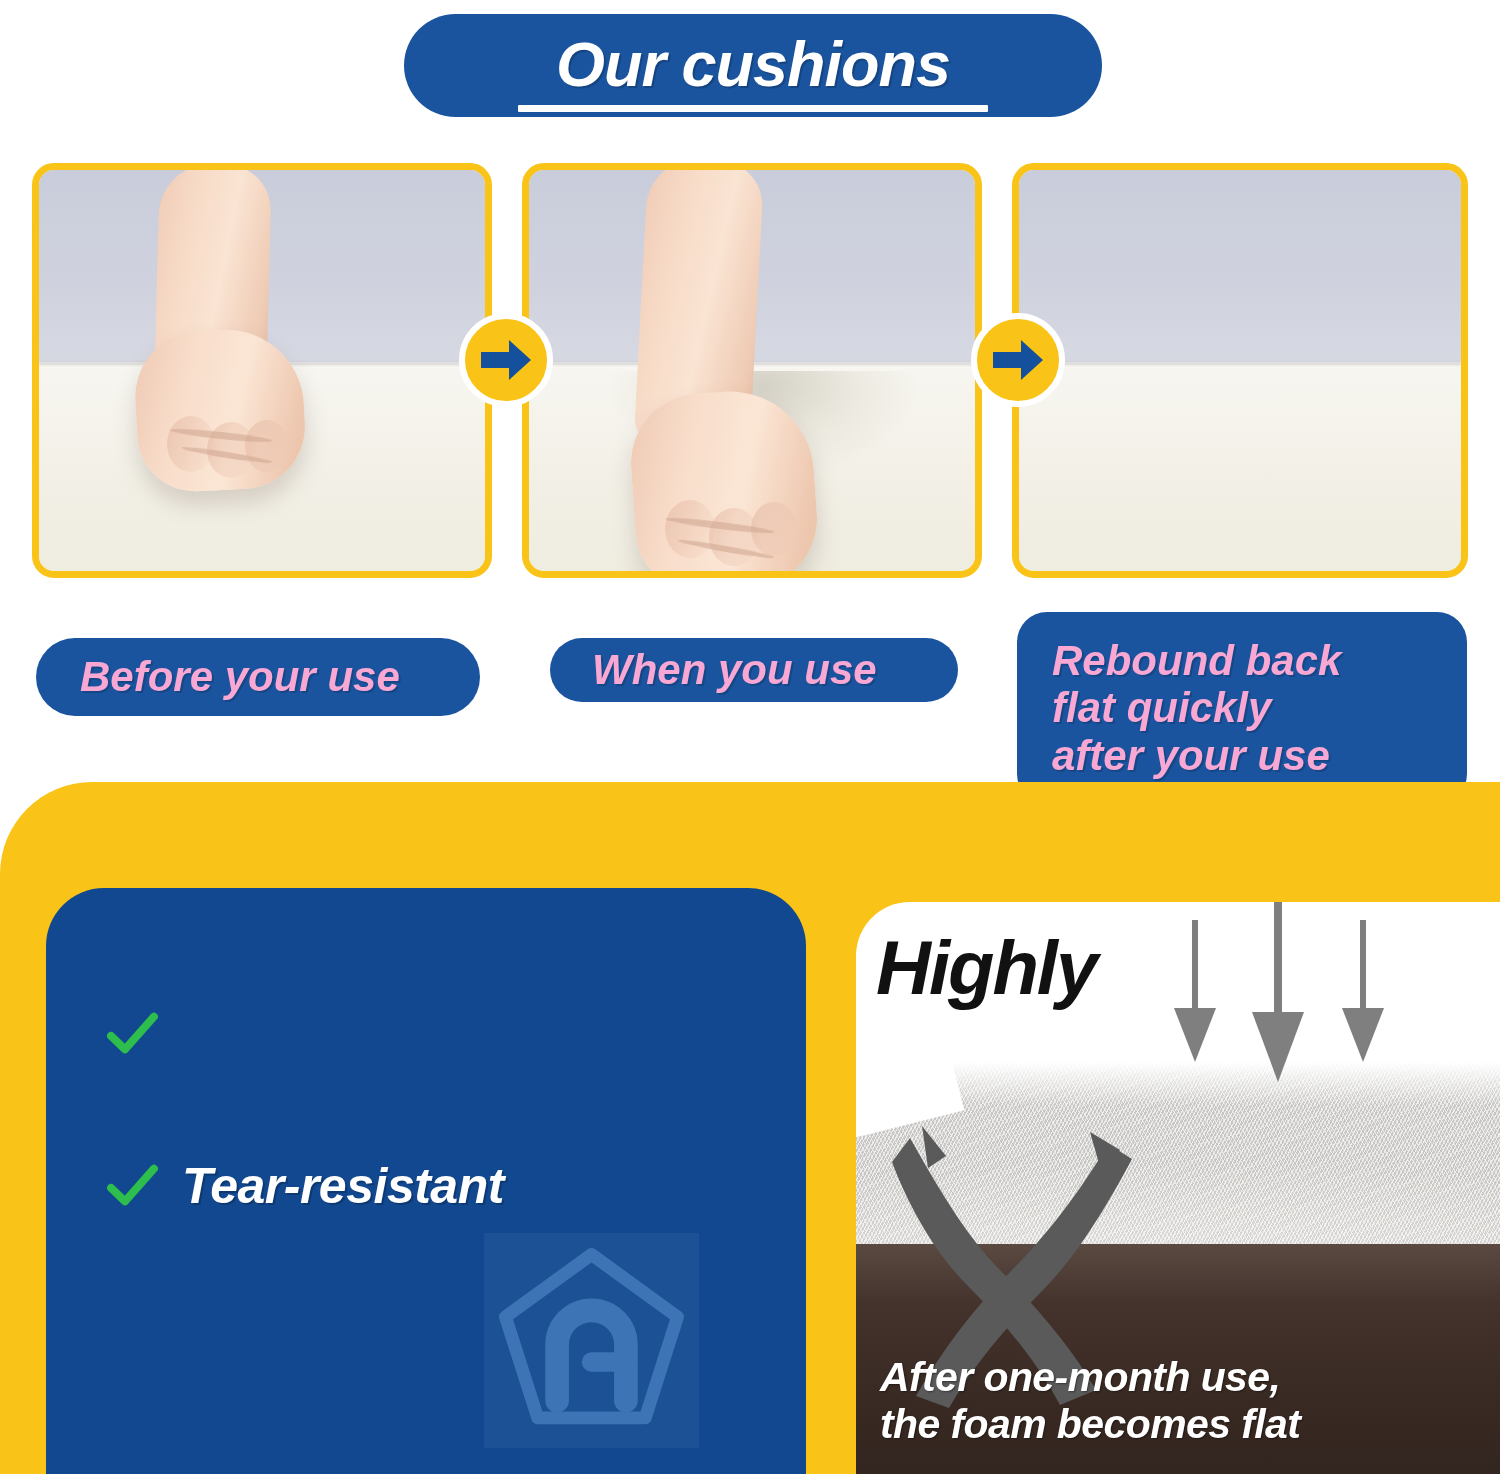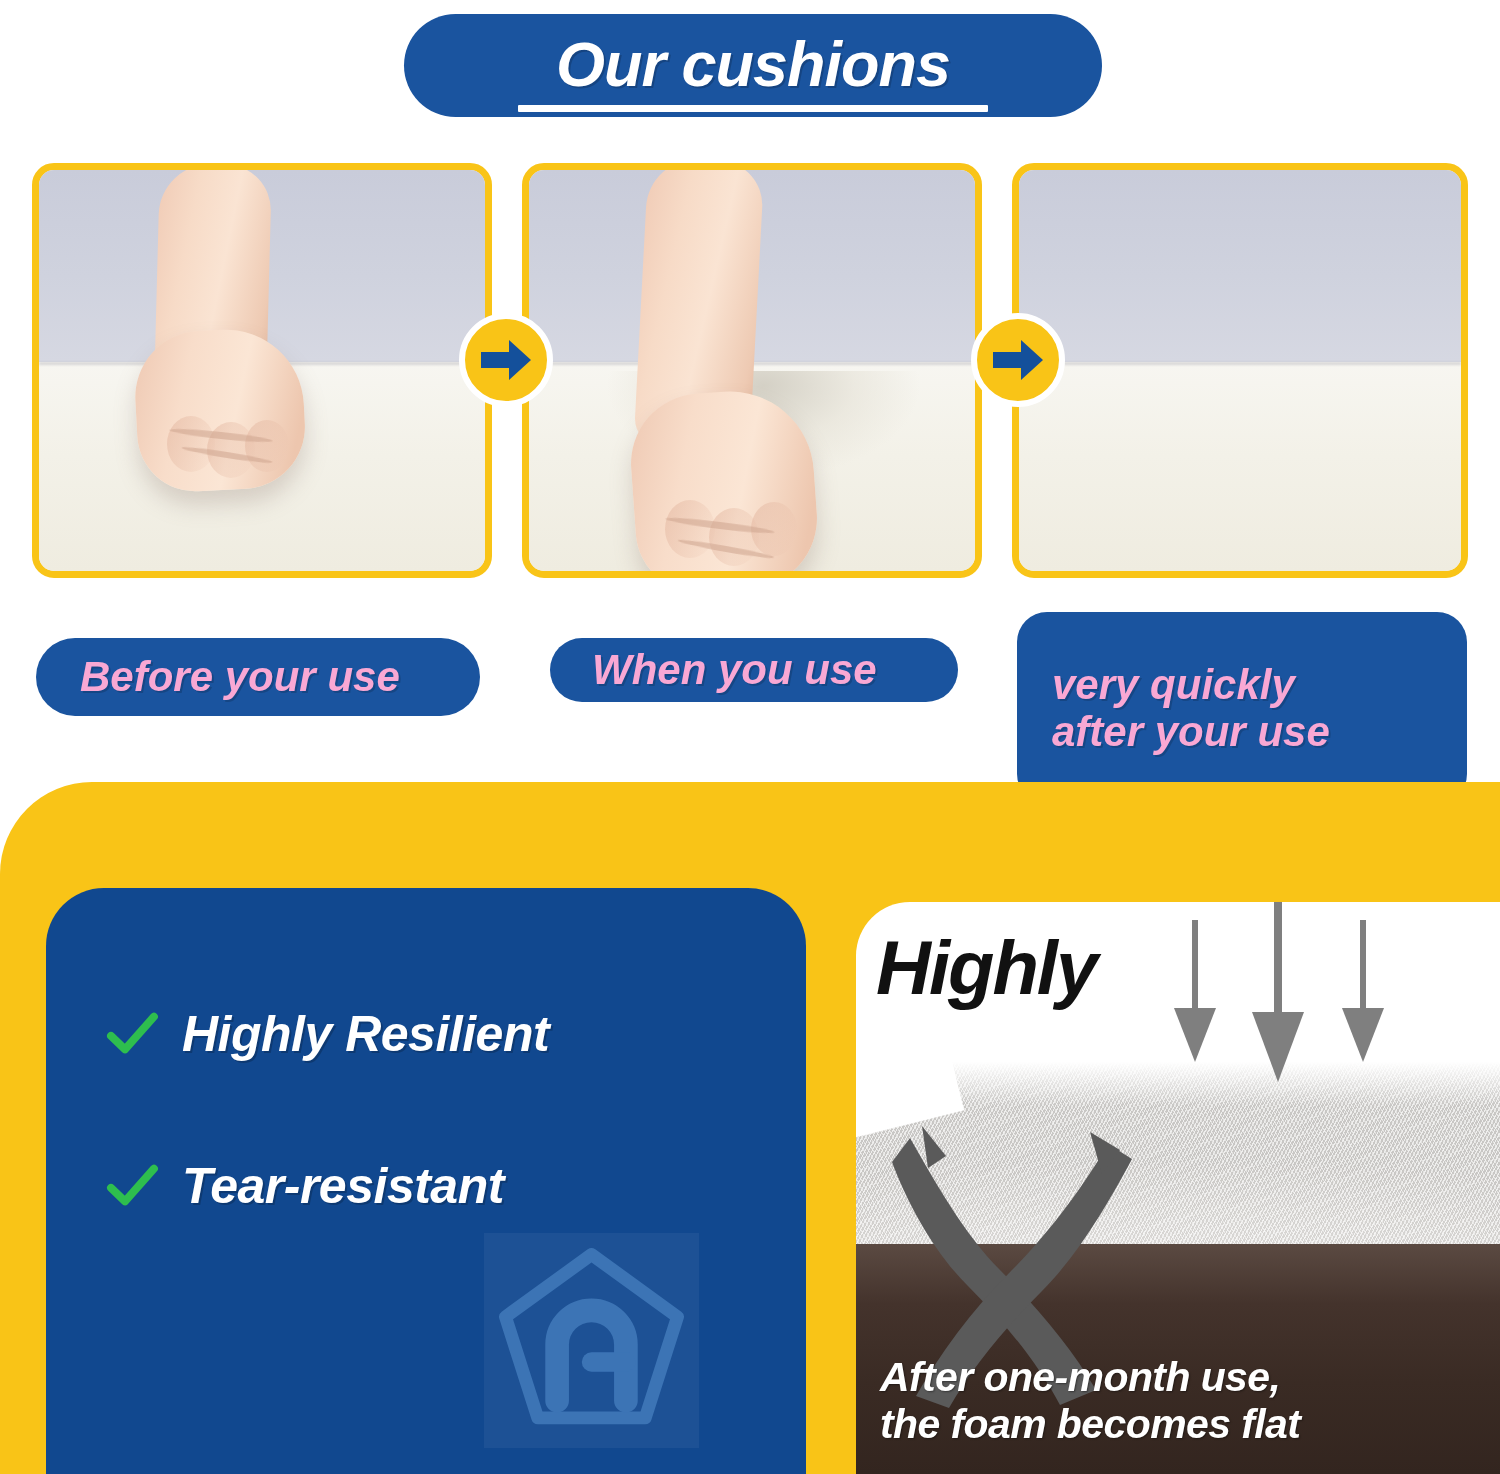--- a/index.html
+++ b/index.html
@@ -441,21 +441,22 @@
   </div>
   <div id="arrow-badge-1" class="arrow-badge">
     <svg width="52" height="44" viewBox="0 0 52 44">
       <path d="M1 14 H29 V2 L51 22 L29 42 V30 H1 Z" fill="#14509B"></path>
     </svg>
   </div>
 
   <div id="label-pill-0" class="label-pill">Before your use</div>
   <div id="label-pill-1" class="label-pill">When you use</div>
   <div id="label-pill-2" class="label-pill">
-    <span>very  quickly</span>
+    <span>Rebound back</span>
+    <span>flat  quickly</span>
     <span>after your use</span>
   </div>
 
   <div id="yellow-section"></div>
 
   <div id="feature-card">
 
     <div id="watermark">
       <svg width="215" height="215" viewBox="0 0 100 100">
         <polygon points="50,10 90,39 75,86 25,86 10,39" fill="none" stroke="#3F77B8" stroke-width="6" stroke-linejoin="round"></polygon>
@@ -463,21 +464,20 @@
         <path d="M50 60 H66" fill="none" stroke="#3F77B8" stroke-width="9" stroke-linecap="round"></path>
       </svg>
     </div>
 
     <div id="feature-list">
 
       <div class="feature-row">
         <svg class="check-icon" viewBox="0 0 24 24">
           <path d="M3 12.8 L9 18.6 L21.4 4.6" fill="none" stroke="#2EBE4E" stroke-width="3.4" stroke-linecap="round" stroke-linejoin="round"></path>
         </svg>
-        <div class="feature-label">Highly Resilient</div>
       </div>
 
       <div class="feature-row">
         <svg class="check-icon" viewBox="0 0 24 24">
           <path d="M3 12.8 L9 18.6 L21.4 4.6" fill="none" stroke="#2EBE4E" stroke-width="3.4" stroke-linecap="round" stroke-linejoin="round"></path>
         </svg>
         <div class="feature-label">Tear-resistant</div>
       </div>
 
 

